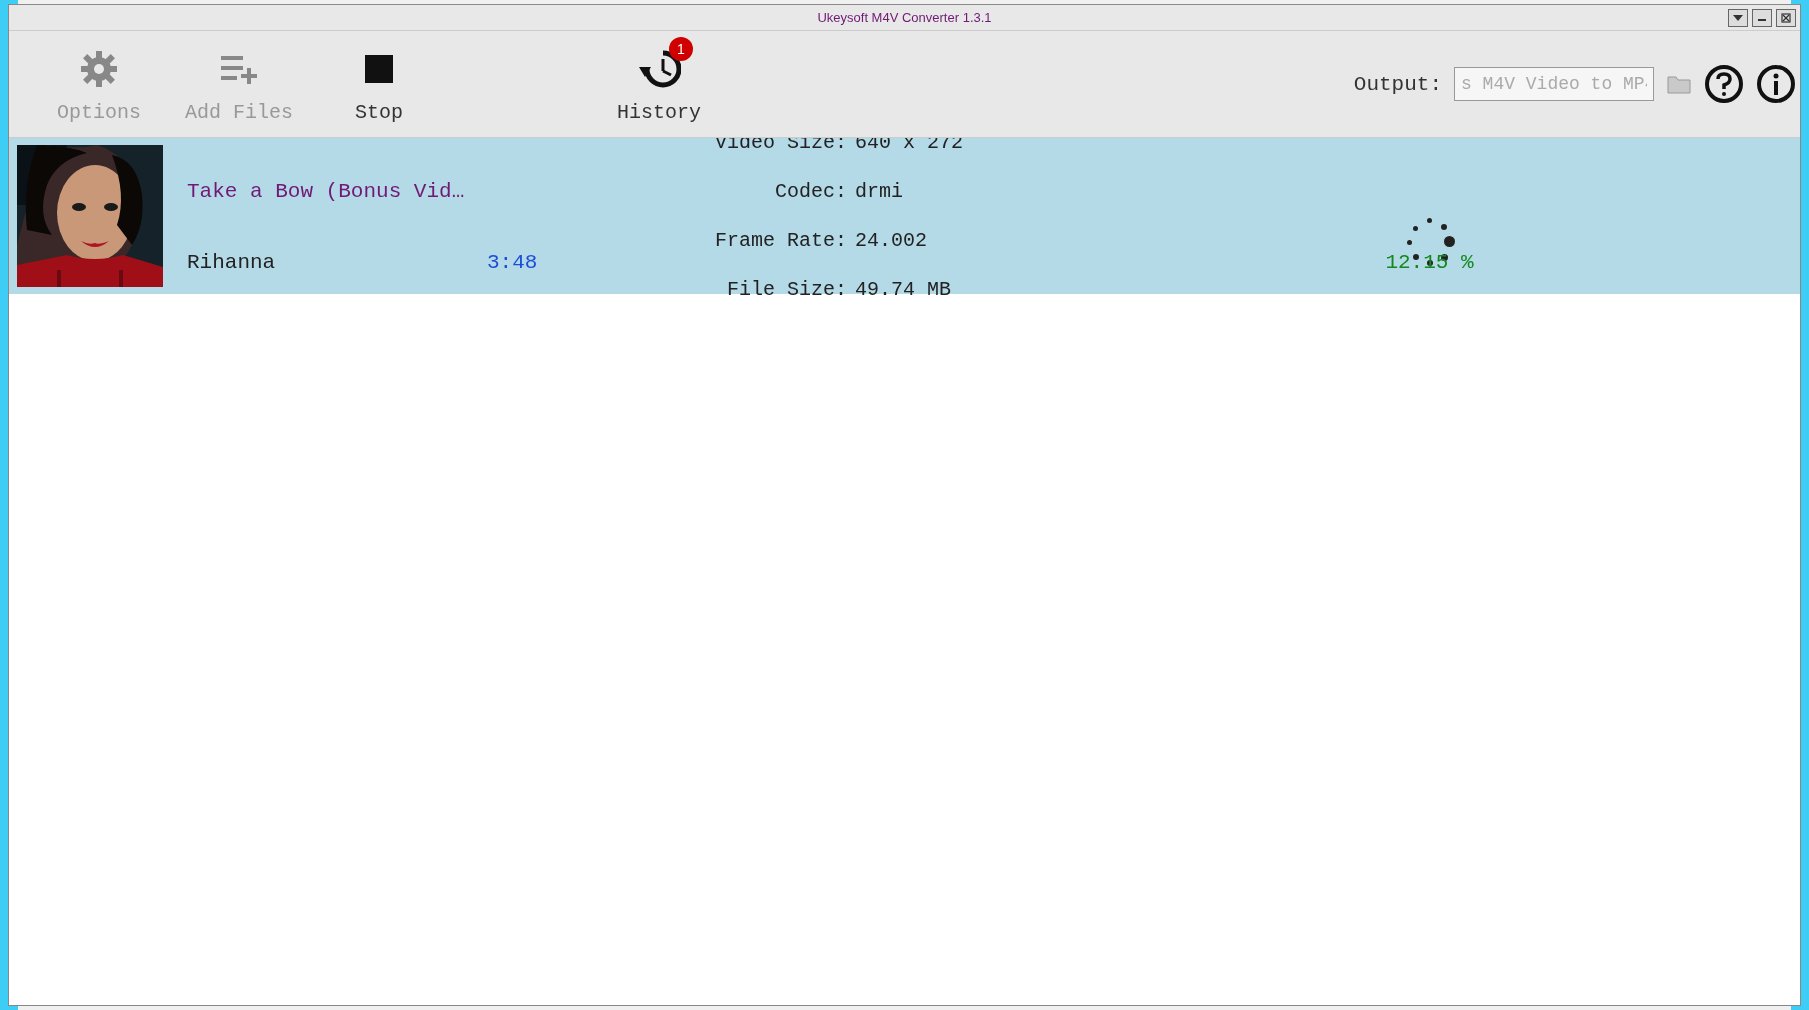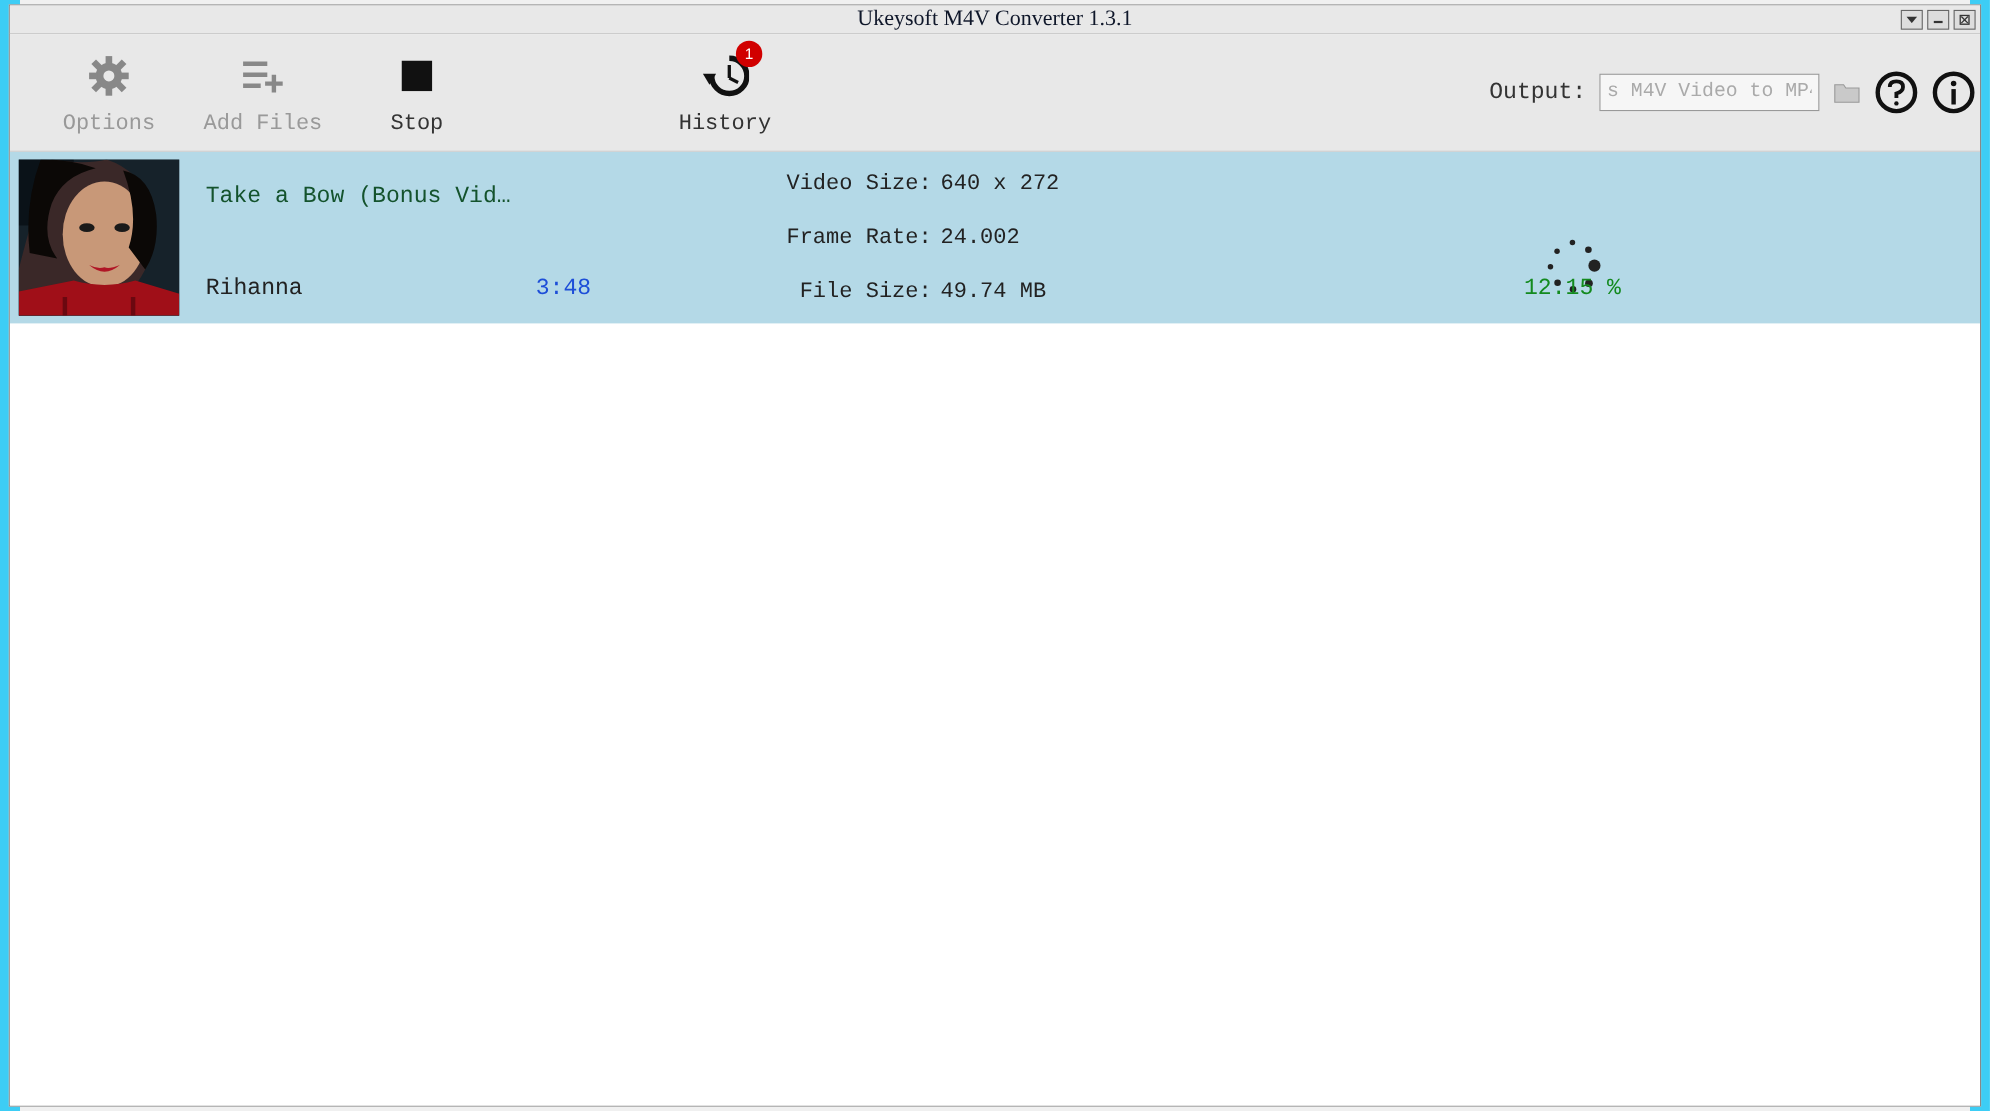--- a/index.html
+++ b/index.html
@@ -24,23 +24,23 @@
   background: #e8e8e8;
   border-bottom: 1px solid #ccc;
   display: flex;
   align-items: center;
   position: relative;
 }
 .titlebar-title {
   position: absolute;
   left: 50%;
   transform: translateX(-50%);
-  font-size: 20px;
-  color: #0f172a;
-  font-family: Liberation Serif, serif;
+  font-size: 13px;
+  color: #701a75;
+  font-family: Liberation Sans, sans-serif;
 }
 .titlebar-controls {
   position: absolute;
   right: 4px;
   display: flex;
   gap: 4px;
 }
 .tb-btn {
   width: 20px;
   height: 18px;
@@ -156,23 +156,23 @@
   flex-shrink: 0;
 }
 .col-title {
   width: 300px;
   margin-left: 24px;
   height: 100%;
   position: relative;
 }
 .title-text {
   position: absolute;
-  top: 24px;
+  top: 36px;
   font-size: 21px;
-  color: #14532d;
+  color: #701a75;
   white-space: nowrap;
   overflow: hidden;
   text-overflow: ellipsis;
 }
 .artist-text {
   position: absolute;
   bottom: 14px;
   font-size: 21px;
   color: #222;
 }
@@ -366,20 +366,24 @@
       </div>
       <div class="col-duration">
         <div class="duration-text">3:48</div>
       </div>
       <div class="col-meta">
         <div class="meta-line">
           <span class="meta-label">Video Size:</span>
           <span>640 x 272</span>
         </div>
         <div class="meta-line">
+          <span class="meta-label">Codec:</span>
+          <span>drmi</span>
+        </div>
+        <div class="meta-line">
           <span class="meta-label">Frame Rate:</span>
           <span>24.002</span>
         </div>
         <div class="meta-line">
           <span class="meta-label">File Size:</span>
           <span>49.74 MB</span>
         </div>
       </div>
       <div class="col-progress">
         <div class="spinner">

